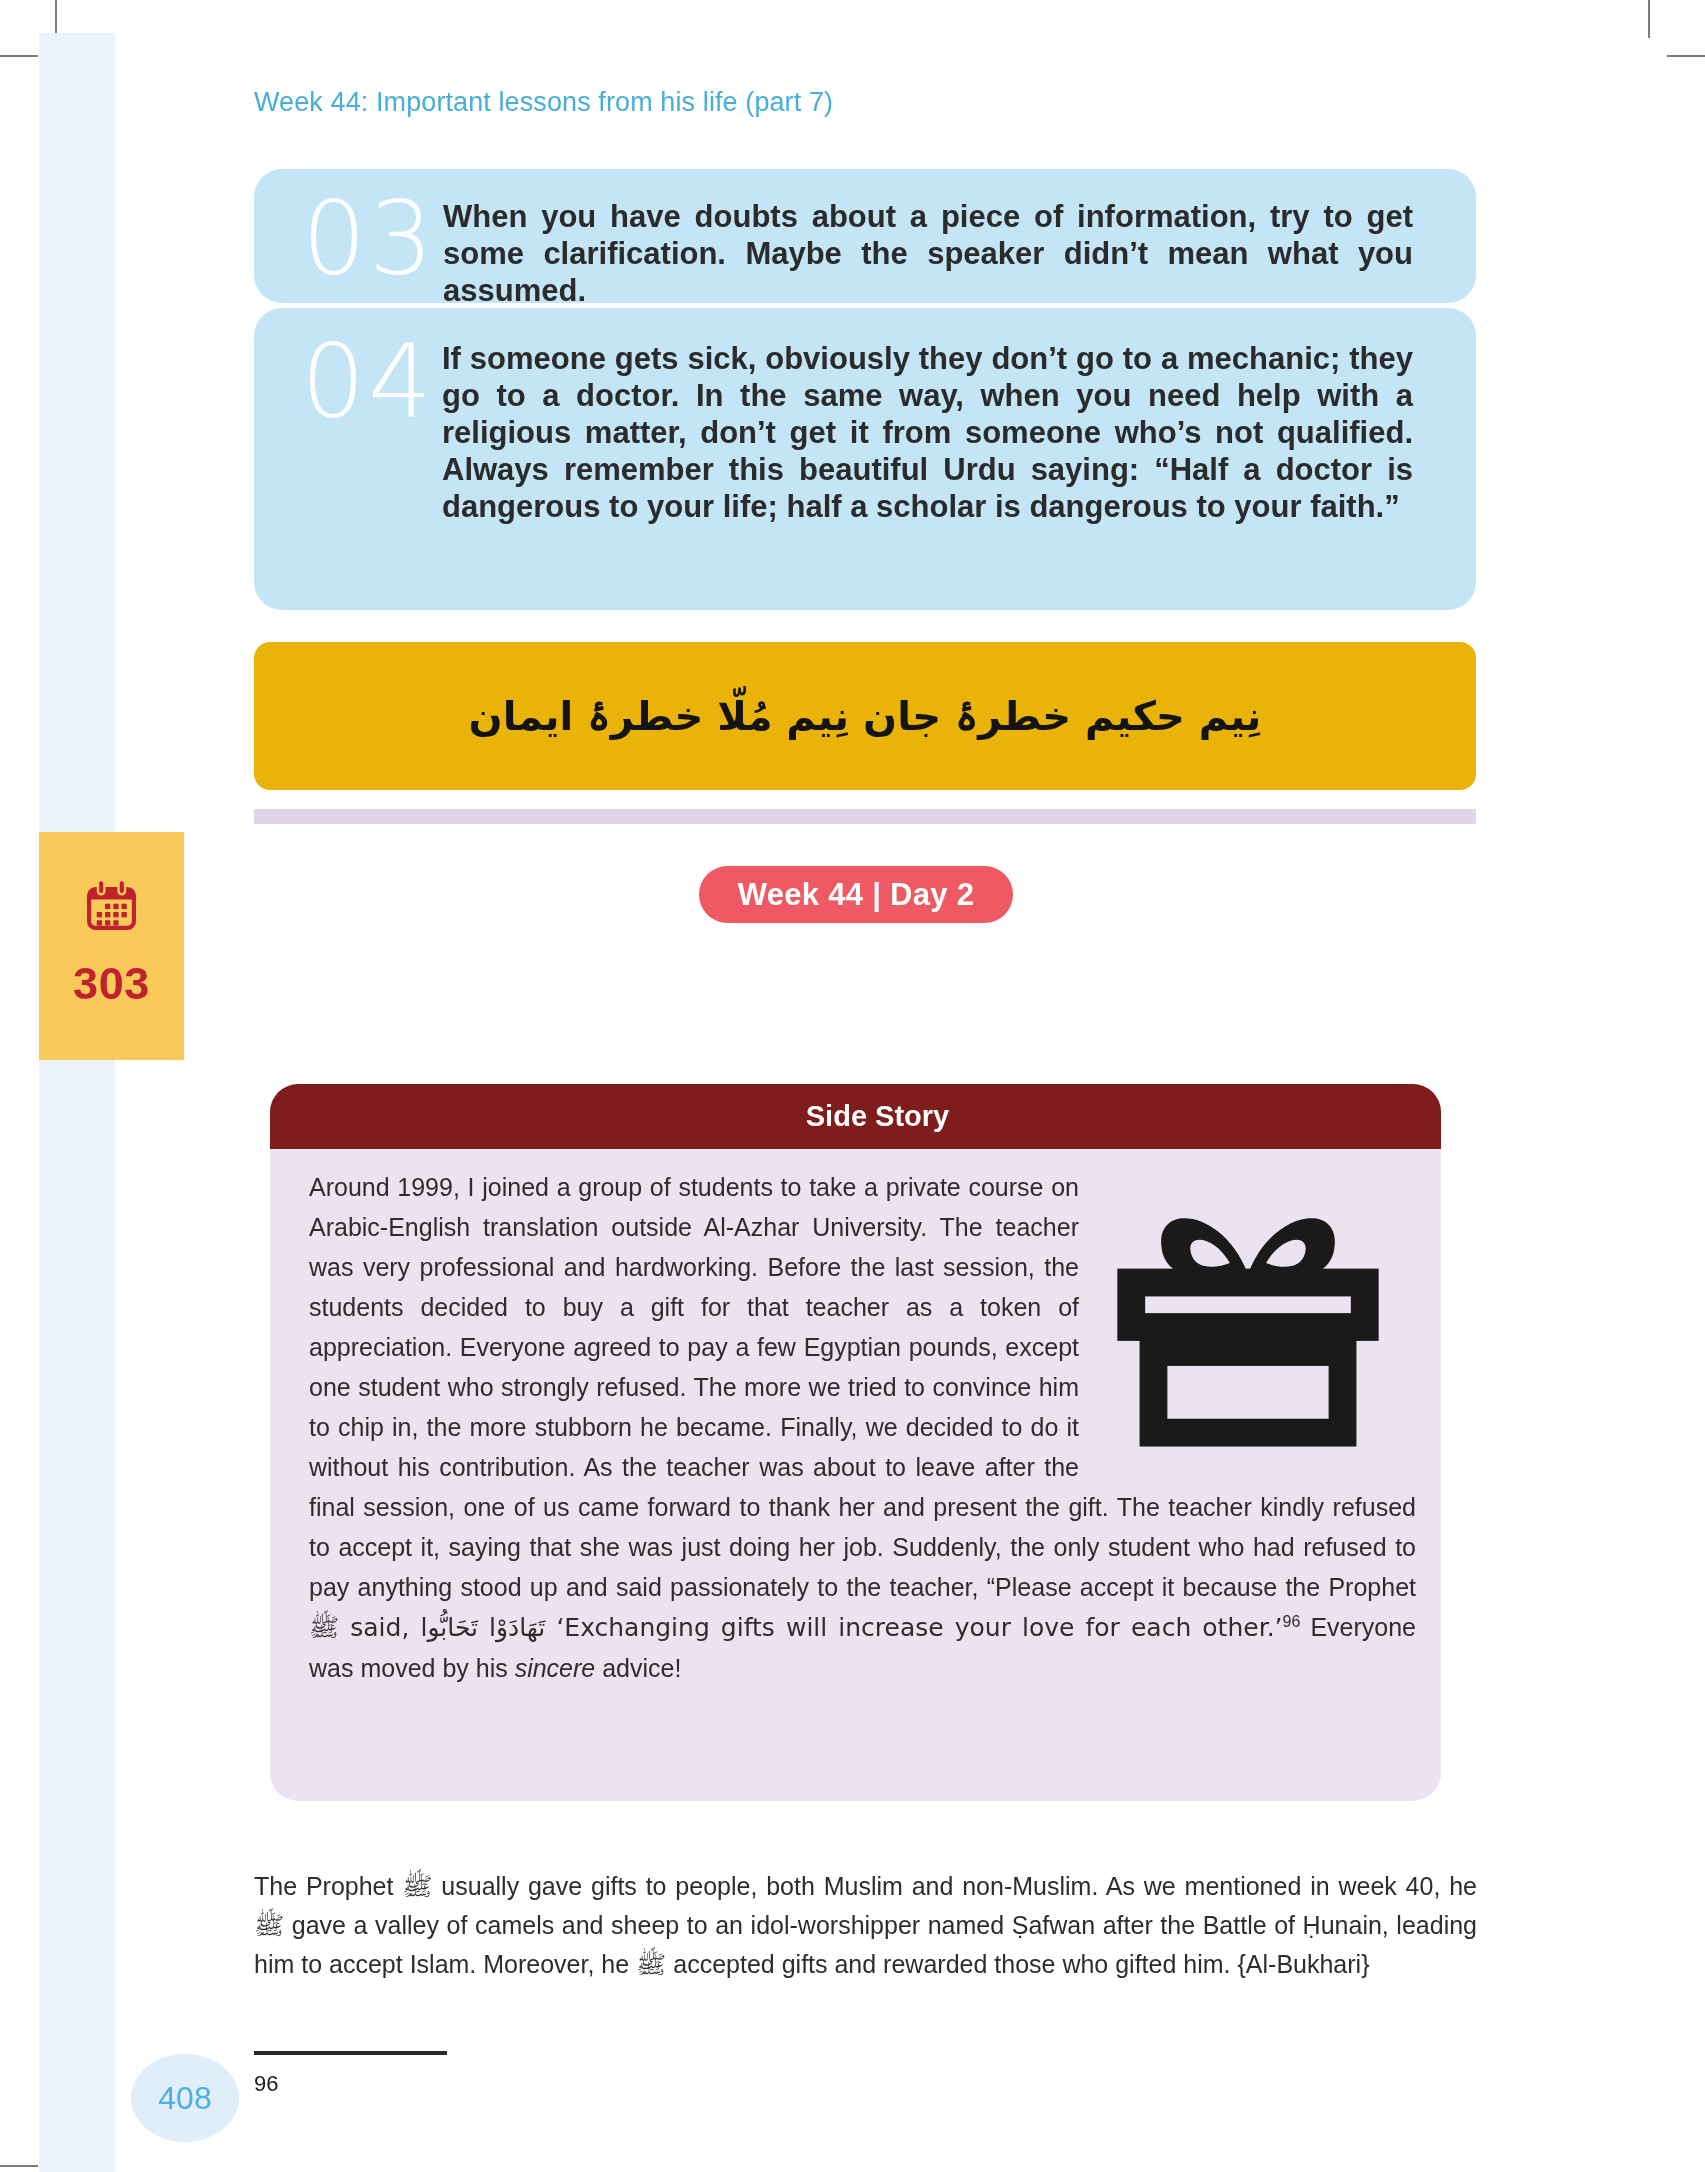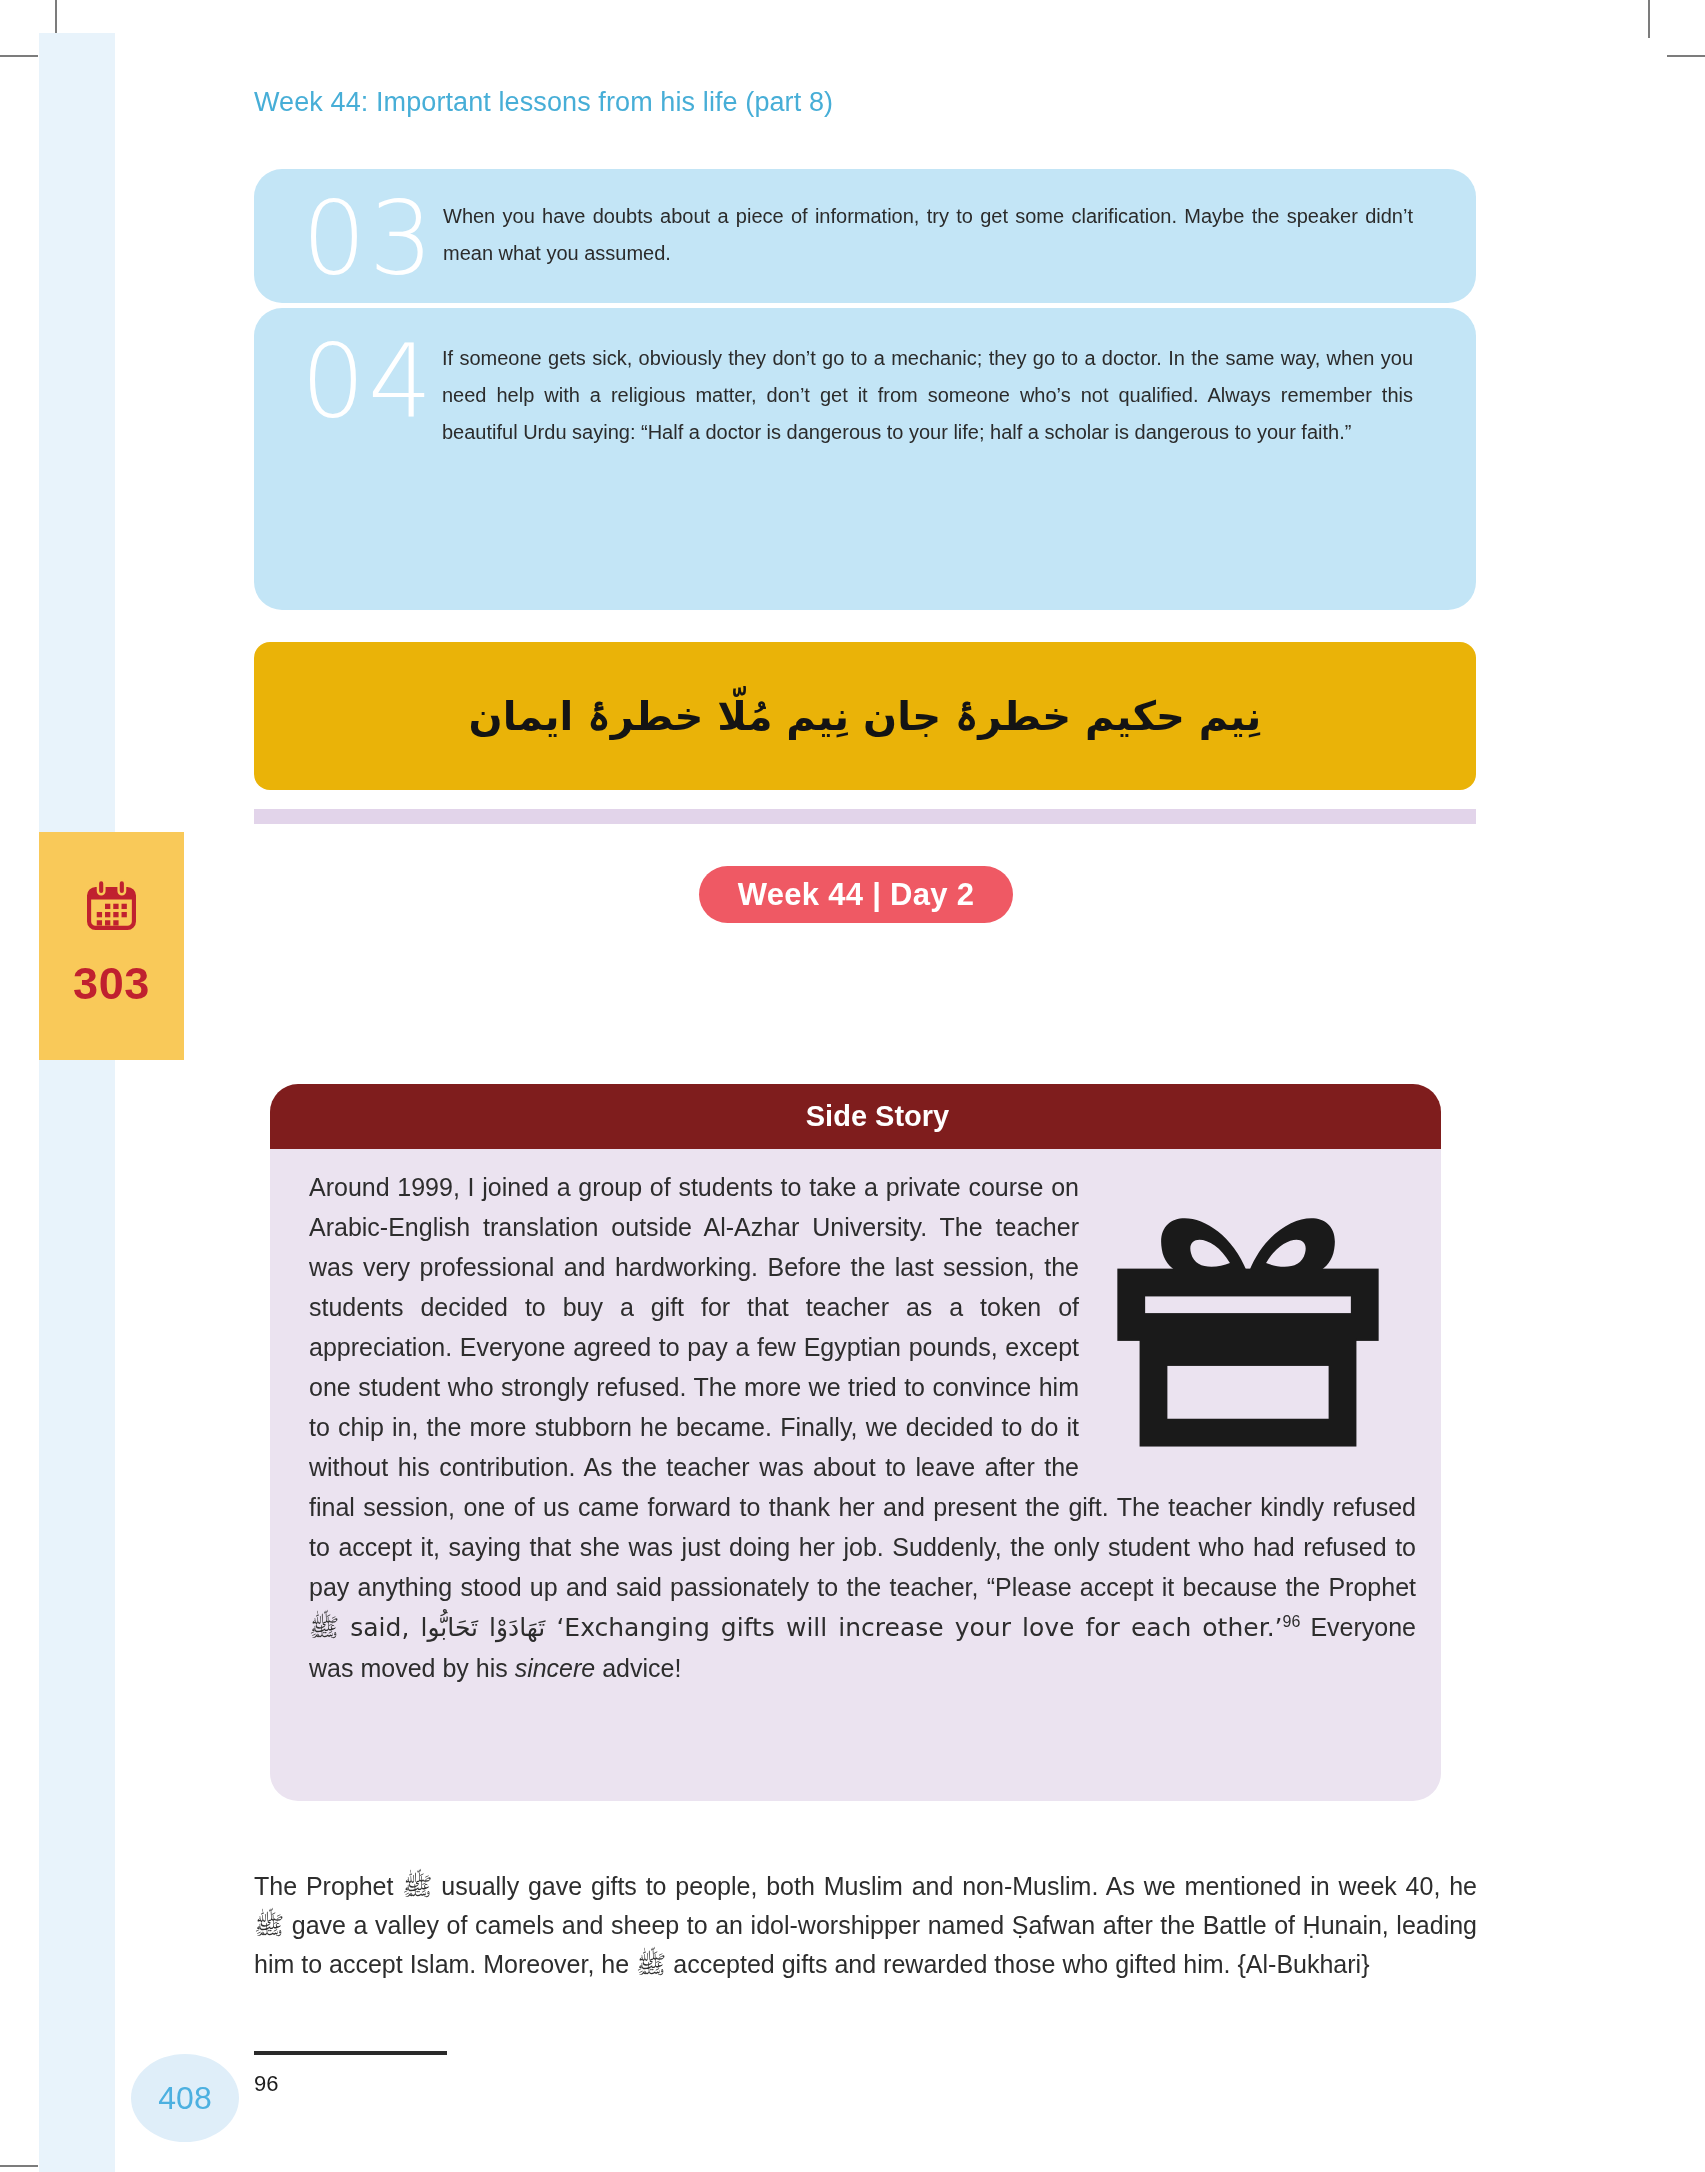--- a/index.html
+++ b/index.html
@@ -22,21 +22,21 @@
   .strip{position:absolute;left:39px;top:33px;width:76px;height:2139px;background:#e8f3fb;}
   
   .page-header{position:absolute;left:254px;top:87px;font-size:27px;color:#47aed7;letter-spacing:0.1px;}
   
   .lesson-card{position:absolute;left:254px;width:1222px;background:#c3e5f6;border-radius:28px;display:flex;align-items:flex-start;}
   .lesson-card.one{top:169px;height:134px;}
   .lesson-card.two{top:308px;height:302px;}
   .lesson-number{width:141px;margin-left:47px;font-family:"DejaVu Sans",sans-serif;font-weight:200;font-size:101px;line-height:.78;color:#ffffff;letter-spacing:2.7px;flex:0 0 auto;}
   .lesson-card.one .lesson-number{margin-top:31px;margin-left:48px;}
   .lesson-card.two .lesson-number{margin-top:35px;}
-  .lesson-text{margin:0;padding:0 63px 0 0;font-size:20px;line-height:37px;text-align:justify;color:#2b2b2b;}
+  .lesson-text{margin:0;padding:0 63px 0 0;font-size:31px;line-height:37px;text-align:justify;color:#2b2b2b;font-weight:bold;}
   .lesson-card.one .lesson-text{margin-top:29px;}
   .lesson-card.two .lesson-text{margin-top:32px;}
   
   .urdu-box{position:absolute;left:254px;top:642px;width:1222px;height:148px;background:#eab308;border-radius:16px;display:flex;align-items:center;justify-content:center;}
   .urdu-text{font-family:"DejaVu Sans",sans-serif;font-size:40px;font-weight:bold;color:#141414;direction:rtl;}
   
   .lavender-bar{position:absolute;left:254px;top:809px;width:1222px;height:14.7px;background:#e2d4ea;}
   
   .day-badge{position:absolute;left:699px;top:866px;width:314px;height:57px;background:#ef5964;border-radius:31px;color:#ffffff;font-size:31px;font-weight:bold;display:flex;align-items:center;justify-content:center;letter-spacing:0.3px;}
   
@@ -72,21 +72,21 @@
 <div class="page">
 
   <div class="crop v tl-v"></div>
   <div class="crop h tl-h"></div>
   <div class="crop v tr-v"></div>
   <div class="crop h tr-h"></div>
   <div class="crop h bl-h"></div>
 
   <div class="strip"></div>
 
-  <div class="page-header">Week 44: Important lessons from his life (part 8)</div>
+  <div class="page-header">Week 44: Important lessons from his life (part 7)</div>
 
   <div class="lesson-card one">
     <div class="lesson-number">03</div>
     <p class="lesson-text">When you have doubts about a piece of information, try to get some clarification. Maybe the speaker didn’t mean what you assumed.</p>
   </div>
 
   <div class="lesson-card two">
     <div class="lesson-number">04</div>
     <p class="lesson-text">If someone gets sick, obviously they don’t go to a mechanic; they go to a doctor. In the same way, when you need help with a religious matter, don’t get it from someone who’s not qualified. Always remember this beautiful Urdu saying: “Half a doctor is dangerous to your life; half a scholar is dangerous to your faith.”</p>
   </div>

